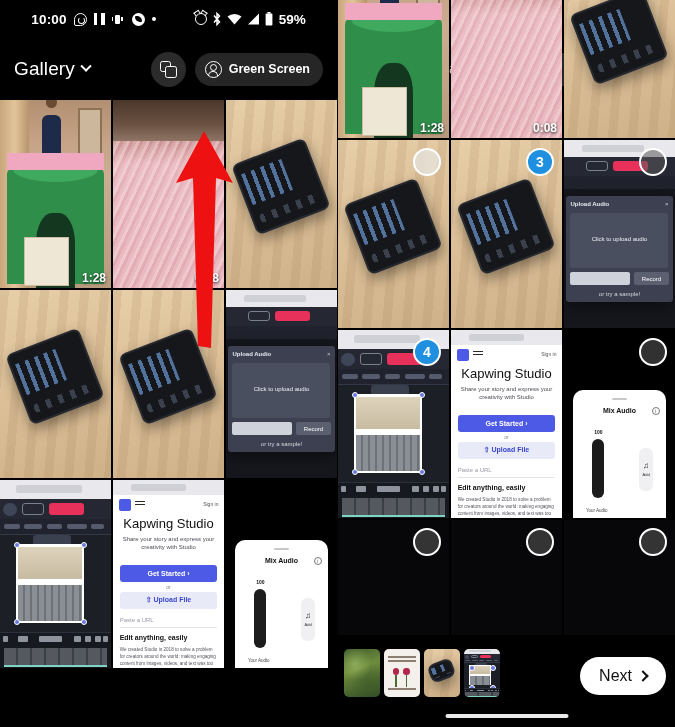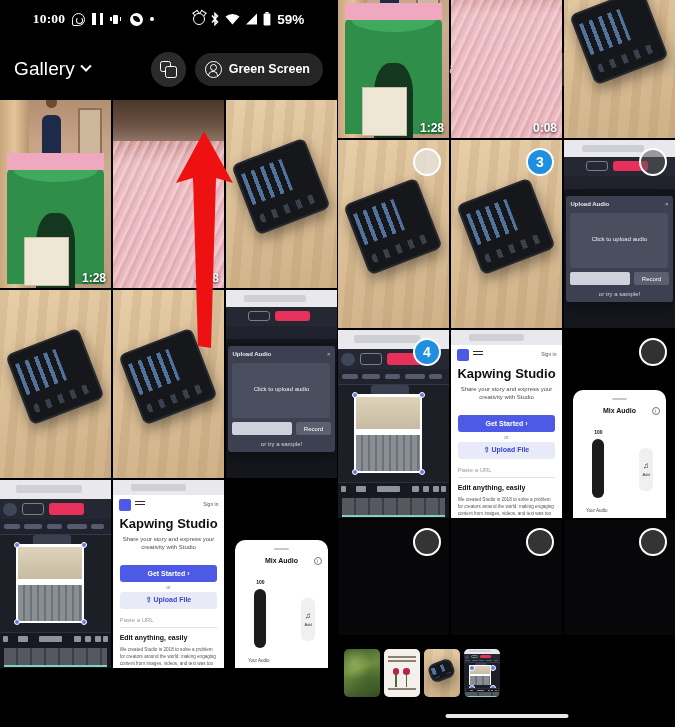--- a/index.html
+++ b/index.html
@@ -14,21 +14,21 @@
   .phone.right { width: 338px; border-left: 1px solid #000; }
 
   
   .statusbar {
     height: 38px; display: flex; align-items: center;
     justify-content: center; gap: 7px; color: #fff;
     font-size: 13px; font-weight: bold; padding: 0 16px;
   }
   .sb-left { display: flex; align-items: center; gap: 7px; }
   .sb-right { display: flex; align-items: center; gap: 5px; margin-left: 32px; }
-  .sb-time { font-size: 13.5px; letter-spacing: .2px; font-family: Liberation Serif, serif; }
+  .sb-time { font-size: 13.5px; letter-spacing: .2px; }
   .ic { display: inline-block; position: relative; }
   .ic-wa { width: 13px; height: 13px; border: 1.6px solid #fff; border-radius: 50% 50% 50% 2px; }
   .ic-wa::after { content:""; position:absolute; left:3.2px; top:3.2px; width:5px;height:5px;
       border:1.6px solid #fff; border-radius:50%; border-top-color:transparent;}
   .ic-pause { width: 11px; height: 12px; }
   .ic-pause i { position:absolute; top:0; width:3.4px; height:12px; background:#fff; }
   .ic-pause i:first-child { left:0; } .ic-pause i:last-child { right:0; }
   .ic-vib { width: 13px; height: 9px; display:flex; align-items:center; gap:1.4px; }
   .ic-vib i { background:#fff; }
   .ic-vib i.s { width:1.6px;height:4px; } .ic-vib i.m { width:5px;height:9px;border-radius:1px; }
@@ -184,21 +184,21 @@
 
   
   .art-studio{background:#fff;}
   .st-url{position:absolute;left:0;top:0;width:100%;height:8%;background:#e9e9ed;}
   .st-url .u{position:absolute;left:16%;top:28%;height:42%;width:50%;background:#cfd0d6;border-radius:2px;}
   .st-nav{position:absolute;left:0;top:8%;width:100%;height:9%;}
   .st-nav .logo{position:absolute;left:5%;top:22%;width:11%;padding-top:11%;background:#4d5ae5;border-radius:2px;}
   .st-nav .ham{position:absolute;left:20%;top:34%;width:9%;height:28%;
      background:linear-gradient(#2b2b2b 0 18%,transparent 18% 40%,#2b2b2b 40% 58%,transparent 58% 80%,#2b2b2b 80% 100%);}
   .st-nav .sign{position:absolute;right:5%;top:34%;font-size:5px;color:#555;}
-  .st-h1{position:absolute;left:0;right:0;top:19%;text-align:center;font-size:13px;font-weight:bold;color:#111;}
+  .st-h1{position:absolute;left:0;right:0;top:19%;text-align:center;font-size:13px;font-weight:normal;color:#111;}
   .st-sub{position:absolute;left:8%;right:8%;top:29%;text-align:center;font-size:6px;color:#4c4c55;line-height:1.45;}
   .st-cta{position:absolute;left:6%;right:6%;top:45%;height:9%;background:#4d5ae5;border-radius:3px;
      color:#fff;font-size:7px;font-weight:bold;display:flex;align-items:center;justify-content:center;gap:4px;}
   .st-or{position:absolute;left:0;right:0;top:55.5%;text-align:center;font-size:5px;color:#8a8a93;}
   .st-up{position:absolute;left:6%;right:6%;top:59.5%;height:9%;background:#e8eaf8;border-radius:3px;
      color:#3a46c9;font-size:7px;font-weight:bold;display:flex;align-items:center;justify-content:center;gap:4px;}
   .st-url2{position:absolute;left:6%;right:6%;top:70.5%;height:8%;border-bottom:1px solid #e2e2e8;
      color:#9a9aa4;font-size:6px;display:flex;align-items:center;}
   .st-h2{position:absolute;left:6%;top:82%;font-size:7px;font-weight:bold;color:#111;}
   .st-p{position:absolute;left:6%;right:6%;top:89%;font-size:4.6px;color:#55555e;line-height:1.5;}
@@ -682,16 +682,20 @@
                   <i style="left:78%;width:6%"></i>
                   <i style="left:88%;width:6%"></i>
                   <i style="left:96%;width:4%"></i>
                 </div>
                 <div class="clips"></div>
                 <div class="strip"></div>
               </div>
             </div>
           </div>
         </div>
+      <div class="next-btn">
+        <span>Next</span>
+        <span class="next-chev"></span>
+      </div>
       <div class="home-ind"></div>
     </div>
   </div>
 </div>
 
 </body></html>

